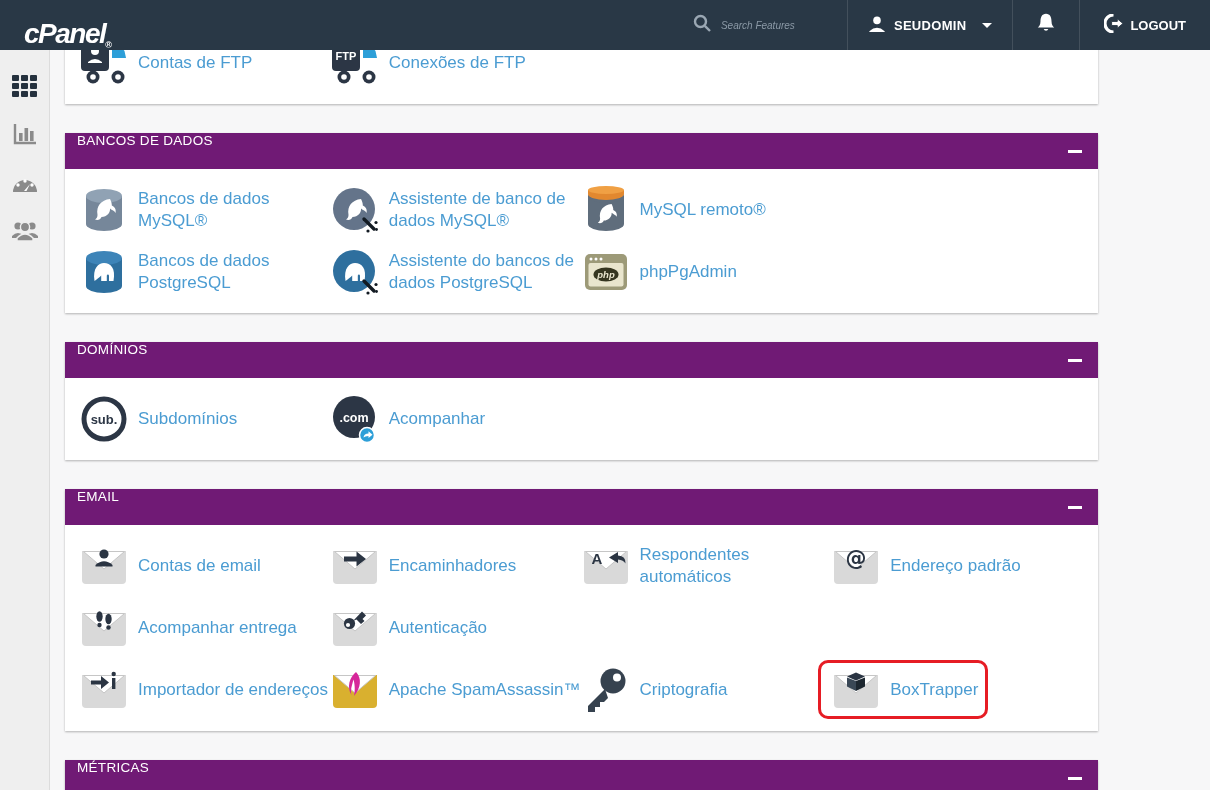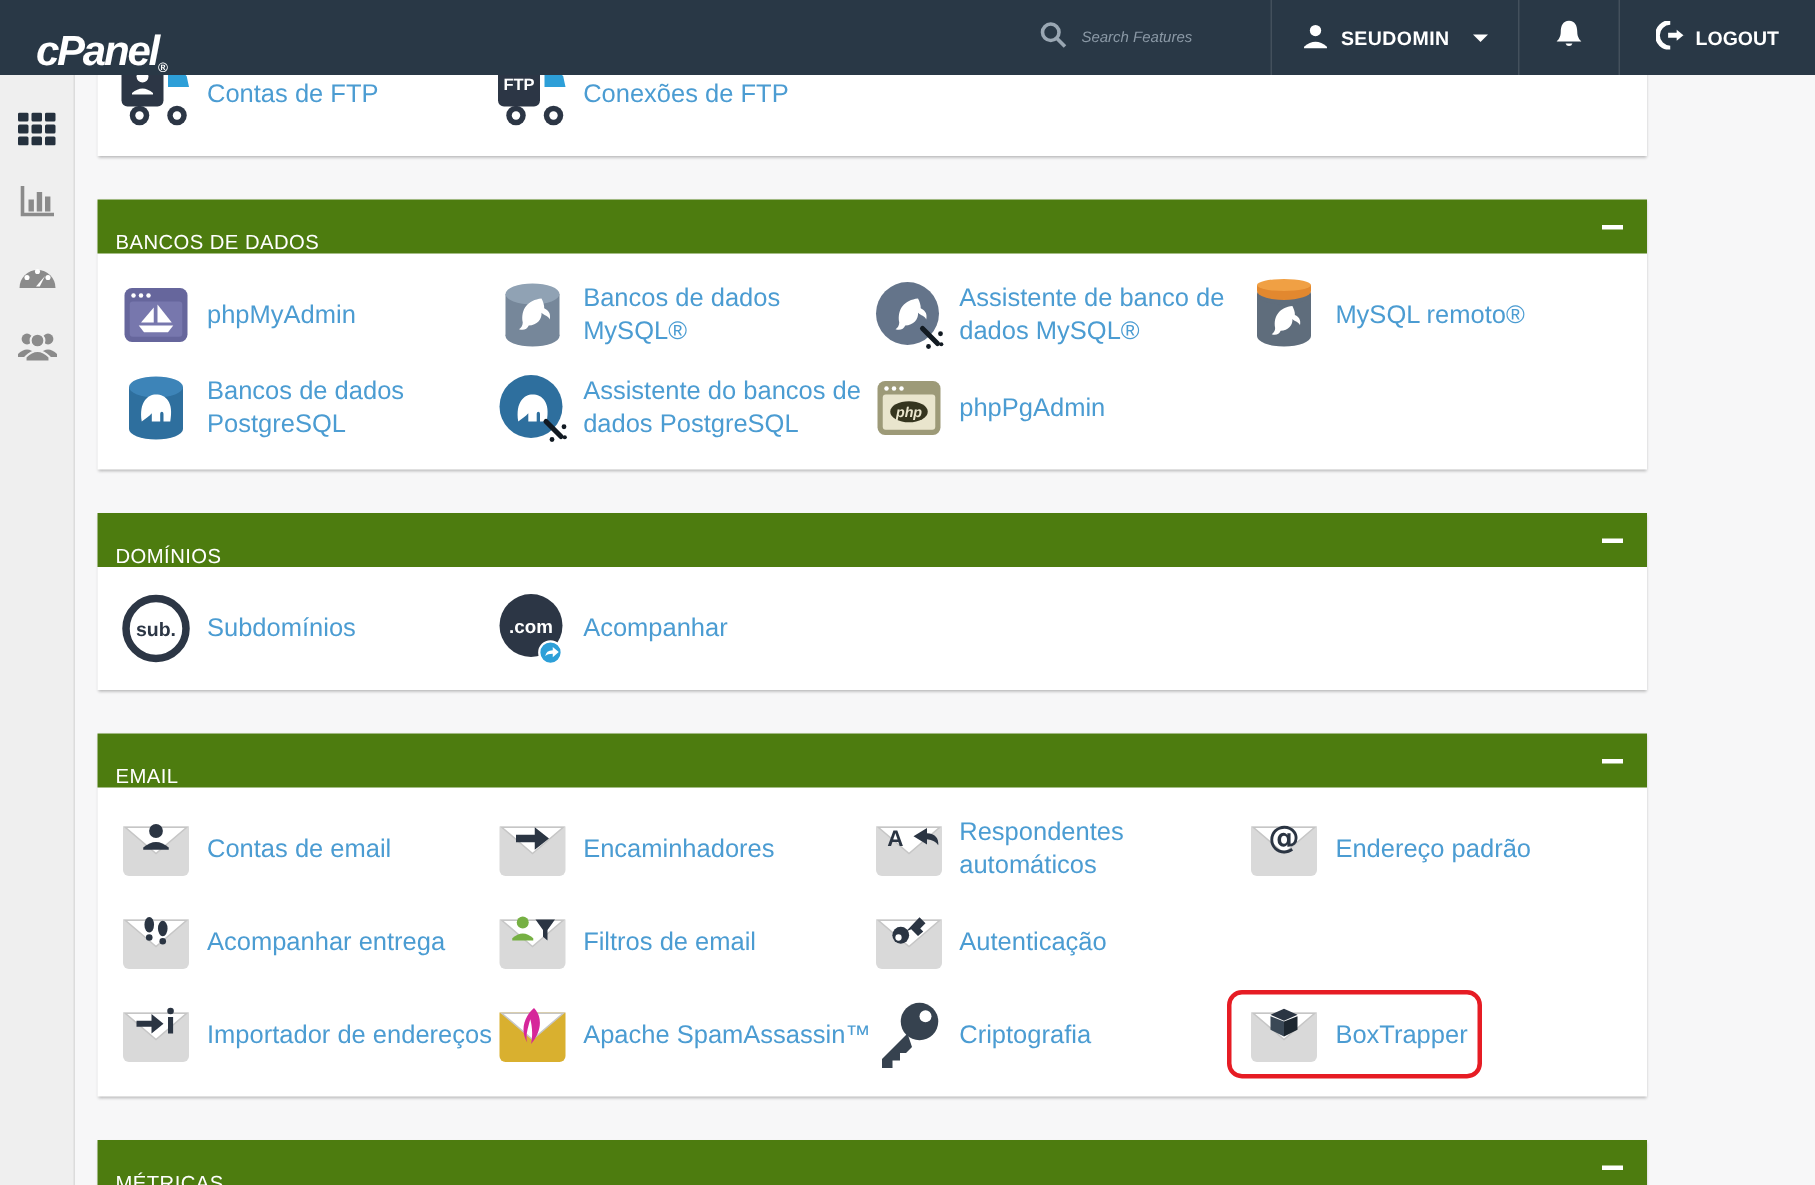--- a/index.html
+++ b/index.html
@@ -24,21 +24,21 @@
   .nav-bell { cursor:pointer; padding:0 22px; }
   .nav-logout { gap:7px; color:#fff; font-size:13px; font-weight:bold; cursor:pointer; padding:0 24px; }
   
   .sidebar { position:fixed; top:50px; left:0; bottom:0; width:50px; background:#efefef;
     border-right:1px solid #dcdcdc; padding-top:14px; z-index:50; }
   .side-item { height:48px; display:flex; align-items:center; justify-content:center; cursor:pointer; }
   
   .main { position:absolute; top:50px; left:65px; width:1033px; }
   .card { background:#fff; box-shadow:0 1px 2px rgba(0,0,0,0.28); margin-bottom:29px; }
   .card.sec-ftp { margin-top:-64px; }
-  .card-header { height:36px; background:#4d7c0f; display:flex; align-items:flex-end; position:relative; }
+  .card-header { height:36px; background:#701a75; display:flex; align-items:flex-start; position:relative; }
   .card-title { color:#fff; font-size:13.5px; padding-left:12px; letter-spacing:.3px; }
   .collapse-btn { position:absolute; right:10px; top:0; height:36px; width:26px; background:transparent;
     border:none; cursor:pointer; display:flex; align-items:center; justify-content:center; }
   .minus-bar { display:block; width:14px; height:3px; background:#fff; }
   .card-body { padding:15px; display:flex; flex-direction:column; gap:10px; }
   .row { display:grid; grid-template-columns:repeat(4, 1fr); }
   .item { display:flex; align-items:center; position:relative; min-height:52px; text-decoration:none; cursor:pointer; }
   .item-icon { width:48px; height:48px; flex:0 0 48px; margin-right:10px; }
   .item-icon svg { display:block; }
   .item-label { color:#4b9cd2; font-size:17px; line-height:1.3; max-width:198px; }
@@ -183,35 +183,20 @@
         <span class="card-title">BANCOS DE DADOS</span>
     <button class="collapse-btn">
       <span class="minus-bar"></span>
         </button>
       </div>
       <div class="card-body">
         <div class="row">
           <a class="item">
             <span class="item-icon">
               <svg viewBox="0 0 48 48" width="48" height="48">
-                <rect x="3" y="6" width="42" height="36" rx="5" fill="#66669c"></rect>
-                <circle cx="9" cy="11" r="1.5" fill="#fff"></circle>
-                <circle cx="14" cy="11" r="1.5" fill="#fff"></circle>
-                <circle cx="19" cy="11" r="1.5" fill="#fff"></circle>
-                <rect x="6.5" y="15" width="35" height="23.5" rx="2" fill="#7777ad"></rect>
-                <path d="M22.5 19 V29 H14 Z" fill="#fff"></path>
-                <path d="M25 17 V29 H34.5 Z" fill="#fff"></path>
-                <path d="M12.5 31 h23 l-3.5 4.5 h-16 z" fill="#fff"></path>
-              </svg>
-            </span>
-            <span class="item-label">phpMyAdmin</span>
-          </a>
-          <a class="item">
-            <span class="item-icon">
-              <svg viewBox="0 0 48 48" width="48" height="48">
                 <ellipse cx="24" cy="38" rx="18" ry="7" fill="#76879a"></ellipse>
                 <rect x="6" y="10" width="36" height="28" fill="#76879a"></rect>
                 <ellipse cx="24" cy="10" rx="18" ry="7" fill="#90a2b4"></ellipse>
                 <path d="M30 13 C21 14 16 20 17.5 29 C17.5 31 16.5 32.5 15 33.5 C18 34.5 20.5 33.5 21.5 31 C27 31 30.5 26.5 30 22.5 C32 24.5 34.5 24.5 35.5 27 C36.5 22.5 34 20.5 31.8 19.5 C32 17.5 31 15 30 13 Z" fill="#fff"></path>
               </svg>
             </span>
             <span class="item-label">Bancos de dados MySQL®</span>
           </a>
           <a class="item">
             <span class="item-icon">
@@ -381,32 +366,20 @@
                 <circle cx="28.5" cy="23.5" r="2.2" fill="#2b3543"></circle>
               </svg>
             </span>
             <span class="item-label">Acompanhar entrega</span>
           </a>
           <a class="item">
             <span class="item-icon">
               <svg viewBox="0 0 48 48" width="48" height="48">
                 <path d="M2 9 h44 v29 a4 4 0 0 1 -4 4 H6 a4 4 0 0 1 -4 -4 z" fill="#d9d9d9"></path>
                 <path d="M3.5 9.5 H44.5 L24 27 Z" fill="#fff" stroke="#c6c6c6" stroke-width="1"></path>
-                <circle cx="17.5" cy="11" r="4" fill="#76b043"></circle>
-                <path d="M10.5 21.5 q7 -6.5 14 0 v1.5 h-14 z" fill="#76b043"></path>
-                <path d="M26 9 h13 l-5 7 v7 l-3 -2.5 v-4.5 z" fill="#2b3543"></path>
-              </svg>
-            </span>
-            <span class="item-label">Filtros de email</span>
-          </a>
-          <a class="item">
-            <span class="item-icon">
-              <svg viewBox="0 0 48 48" width="48" height="48">
-                <path d="M2 9 h44 v29 a4 4 0 0 1 -4 4 H6 a4 4 0 0 1 -4 -4 z" fill="#d9d9d9"></path>
-                <path d="M3.5 9.5 H44.5 L24 27 Z" fill="#fff" stroke="#c6c6c6" stroke-width="1"></path>
                 <g fill="#2b3543">
                   <path d="M22 17 L31 7.5 l4 4 -3.5 3.5 2 2 -3.5 3 -4.5 -4.5 Z"></path>
                   <circle cx="18.5" cy="19.5" r="5.6"></circle>
                 </g>
                 <circle cx="17" cy="21" r="2.1" fill="#fff"></circle>
               </svg>
             </span>
             <span class="item-label">Autenticação</span>
           </a>
         </div>

